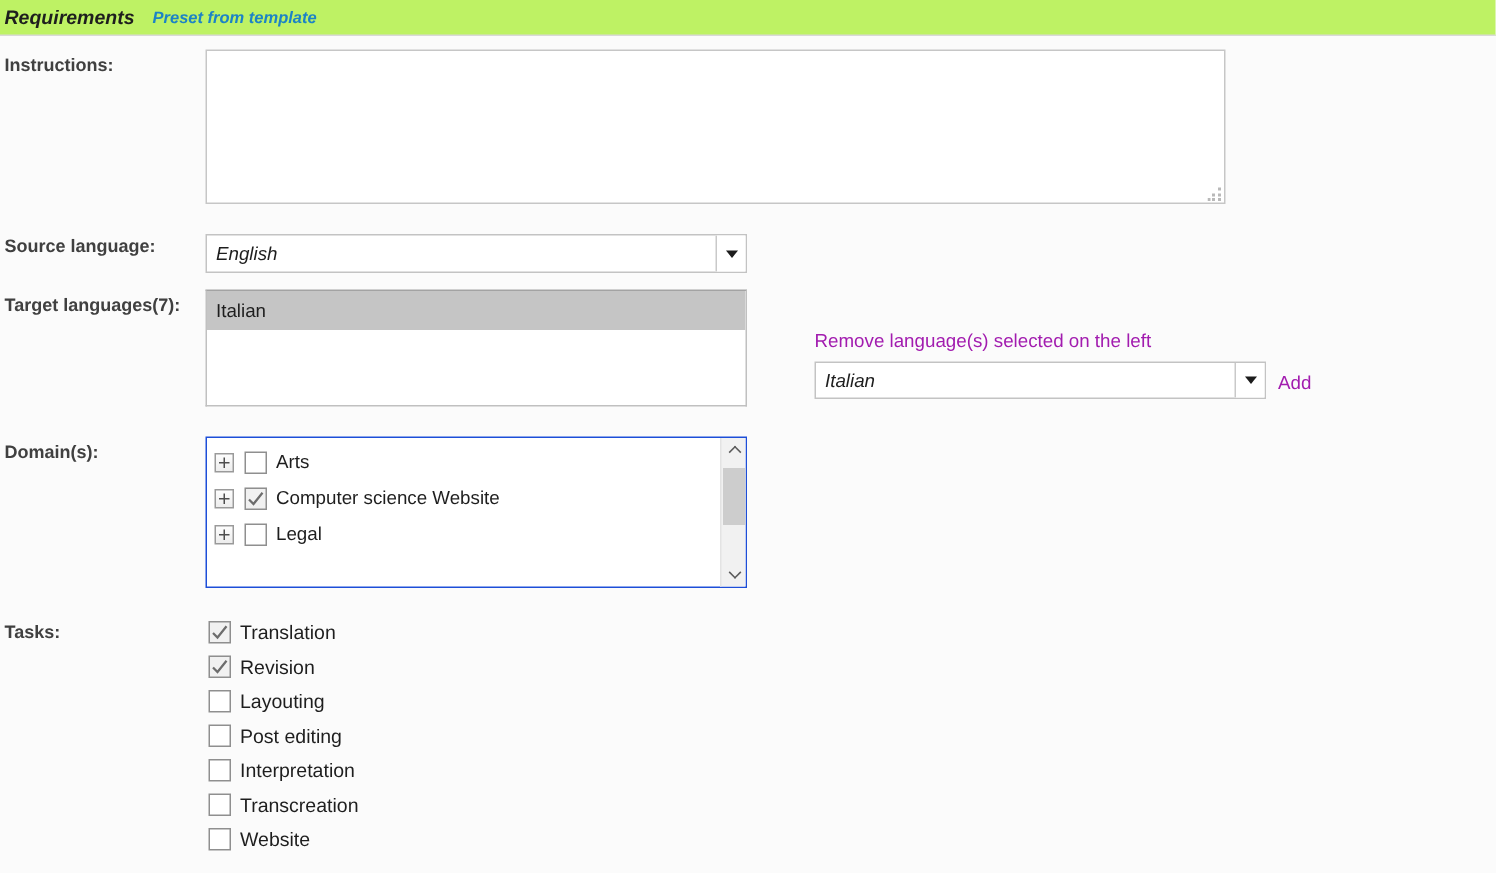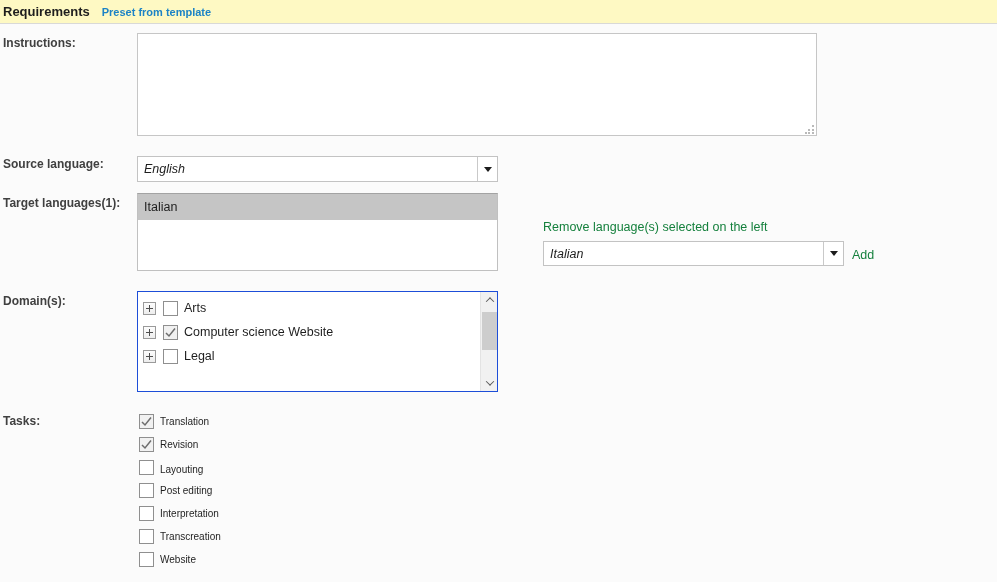--- a/index.html
+++ b/index.html
@@ -8,22 +8,22 @@
     font-family:"Liberation Sans","DejaVu Sans",sans-serif;
     background:#fbfbfb;
     position:relative;
     overflow:hidden;
   }
   .stage { position:absolute; inset:0; width:997px; height:582px; }
 
   
   .hdr {
     position:absolute; left:0; top:0; width:997px; height:24px;
-    background:#fef9c3; border-bottom:1px solid #d9d9d7;
-    display:flex; align-items:center;
+    background:#bef264; border-bottom:1px solid #d9d9d7;
+    display:flex; align-items:center;font-style:italic;
   }
   .hdr-title { font-size:13px; font-weight:bold; color:#1e1e1e; margin-left:3px; }
   .hdr-link { font-size:11px; font-weight:bold; color:#1c83c6; margin-left:12px; cursor:pointer; }
 
   .flabel {
     position:absolute; left:3px;
     font-size:12px; font-weight:bold; color:#404040;
   }
 
   
@@ -60,21 +60,21 @@
     position:absolute; left:137px; top:193px; width:361px; height:78px;
     background:#fff; border:1px solid #c0c0c0; border-top-color:#a3a3a3;
     overflow:hidden;
   }
   .lbrow {
     height:26px; display:flex; align-items:center; padding-left:6px;
     font-size:12.5px; color:#1e1e1e; cursor:default;
   }
   .lbrow.selected { background:#c5c5c5; }
 
-  .blue-link { position:absolute; font-size:12.5px; color:#15803d; cursor:pointer; }
+  .blue-link { position:absolute; font-size:12.5px; color:#a21caf; cursor:pointer; }
 
   
   .treebox {
     position:absolute; left:137px; top:291px; width:361px; height:101px;
     background:#fff; border:1px solid #1d4ed8;
   }
   .tree-rows { position:absolute; left:0; top:5px; right:18px; }
   .trow { position:relative; height:24px; }
   .plusbox {
     position:absolute; left:5px; top:5px; width:13px; height:13px;
@@ -111,21 +111,21 @@
     display:flex; align-items:center; justify-content:center; cursor:pointer;
   }
   .sb-btn.up { top:0; } .sb-btn.down { bottom:0; }
   .chev { width:6px; height:6px; border-left:1.4px solid #5a5a5a; border-top:1.4px solid #5a5a5a; }
   .chev.up { transform:rotate(45deg) translate(1px,1px); }
   .chev.down { transform:rotate(225deg) translate(1px,1px); }
   .sb-thumb { position:absolute; left:1px; width:15px; top:20px; height:38px; background:#cdcdcd; cursor:pointer; }
 
   
   .taskrow { position:absolute; left:139px; display:flex; align-items:center; }
-  .taskrow .tlabel { margin-left:6px; font-size:10px; color:#1e1e1e; white-space:nowrap; }
+  .taskrow .tlabel { margin-left:6px; font-size:13px; color:#1e1e1e; white-space:nowrap; }
 </style>
 </head>
 <body>
 
 <div class="stage">
 
   <div class="hdr">
     <span class="hdr-title">Requirements</span>
     <span class="hdr-link">Preset from template</span>
   </div>
@@ -144,21 +144,21 @@
   </div>
 
   <div class="flabel" style="top:157px;">Source language:</div>
   <div class="combo" style="left:137px; top:156px; width:361px;">
     <span class="val">English</span>
     <span class="btn">
       <span class="tri-down"></span>
     </span>
   </div>
 
-  <div class="flabel" style="top:196px;">Target languages(1):</div>
+  <div class="flabel" style="top:196px;">Target languages(7):</div>
   <div class="listbox">
       <div class="lbrow selected">Italian</div>
     </div>
 
   <div class="blue-link" style="left:543px; top:220px;">Remove language(s) selected on the left</div>
   <div class="combo" style="left:543px; top:241px; width:301px; height:25px;">
     <span class="val">Italian</span>
     <span class="btn">
       <span class="tri-down"></span>
     </span>

